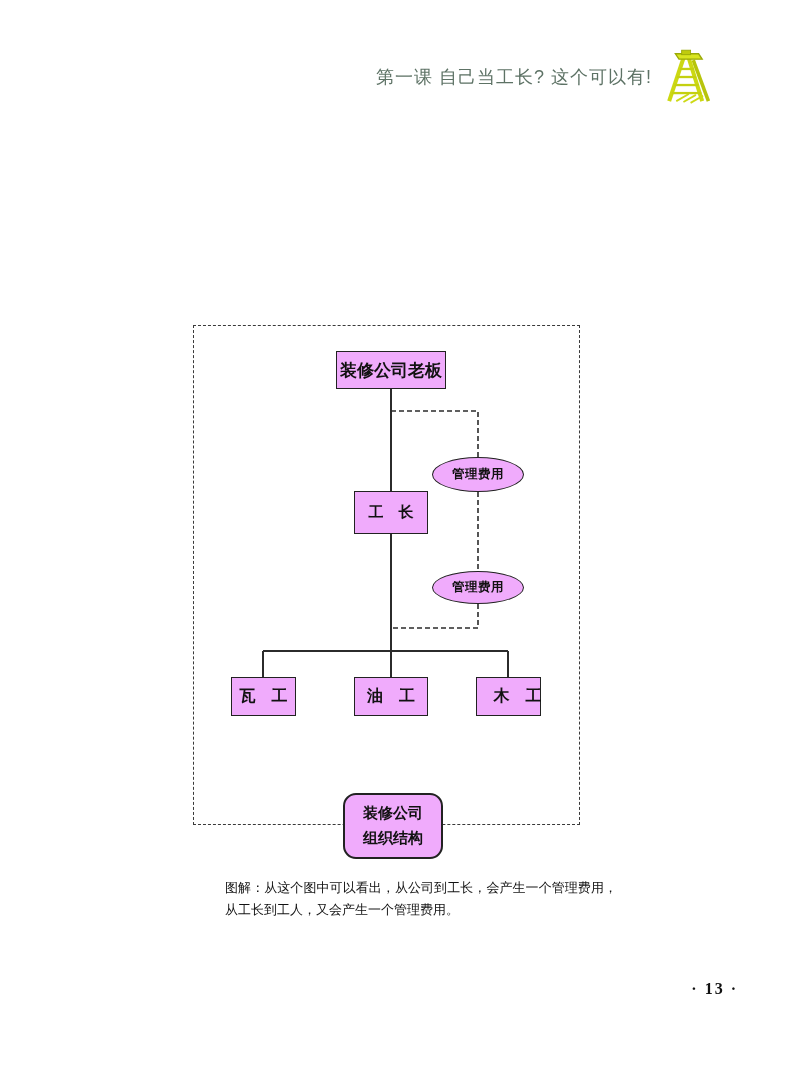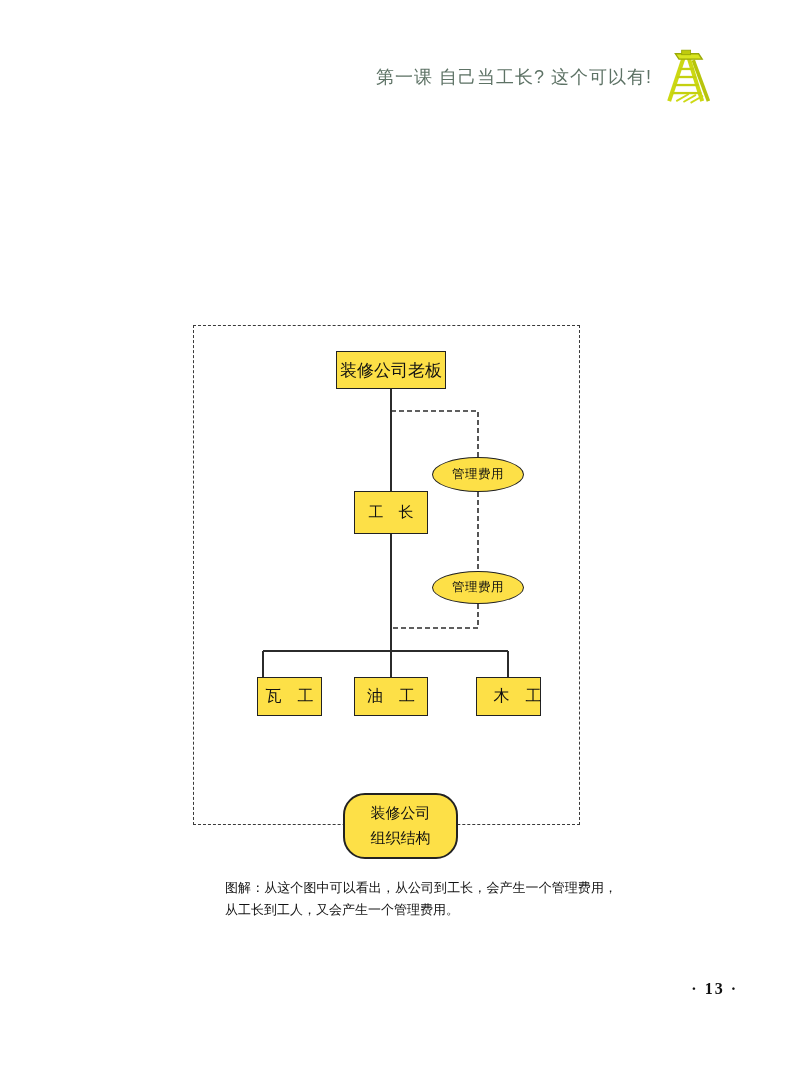--- a/index.html
+++ b/index.html
@@ -57,45 +57,45 @@
     height: 500px;
     border: 1.6px dashed #3a3a3a;
   }
   .diagram svg.connectors {
     position: absolute;
     left: 0; top: 0;
     width: 387px; height: 500px;
   }
   .node {
     position: absolute;
-    background: #fde047;
+    background: #f0abfc;
     border: 1.8px solid #222222;
     display: flex;
     align-items: center;
     justify-content: center;
-    font-weight: normal;
+    font-weight: bold;
     color: #111111;
     white-space: nowrap;
   }
   .node.box-boss    { left: 142px; top: 25px;  width: 110px; height: 38px; font-size: 17px; }
   .node.box-foreman { left: 160px; top: 165px; width: 74px;  height: 43px; font-size: 15px; }
   .node.box-worker  { top: 351px; height: 39px; font-size: 16px; }
-  .node.box-worker-0 { left: 37px;  width: 65px; margin-left: 26px; }
+  .node.box-worker-0 { left: 37px;  width: 65px; }
   .node.box-worker-1 { left: 160px; width: 74px; }
   .node.box-worker-2 { left: 282px; width: 65px; padding-left: 18px; }
   .node.oval {
     border-radius: 50%;
     font-size: 12.5px;
     letter-spacing: 0.5px;
   }
   .node.oval-top    { left: 238px; top: 131px; width: 92px; height: 35px; }
   .node.oval-bottom { left: 238px; top: 245px; width: 92px; height: 33px; }
   .node.legend {
-    left: 149px; top: 467px; width: 115px; height: 66px;
-    border-radius: 22px;
+    left: 149px; top: 467px; width: 100px; height: 66px;
+    border-radius: 13px;
     border-width: 2px;
     flex-direction: column;
     font-size: 15px;
     line-height: 25px;
     z-index: 3;
   }
 
   
   .caption {
     position: absolute;

